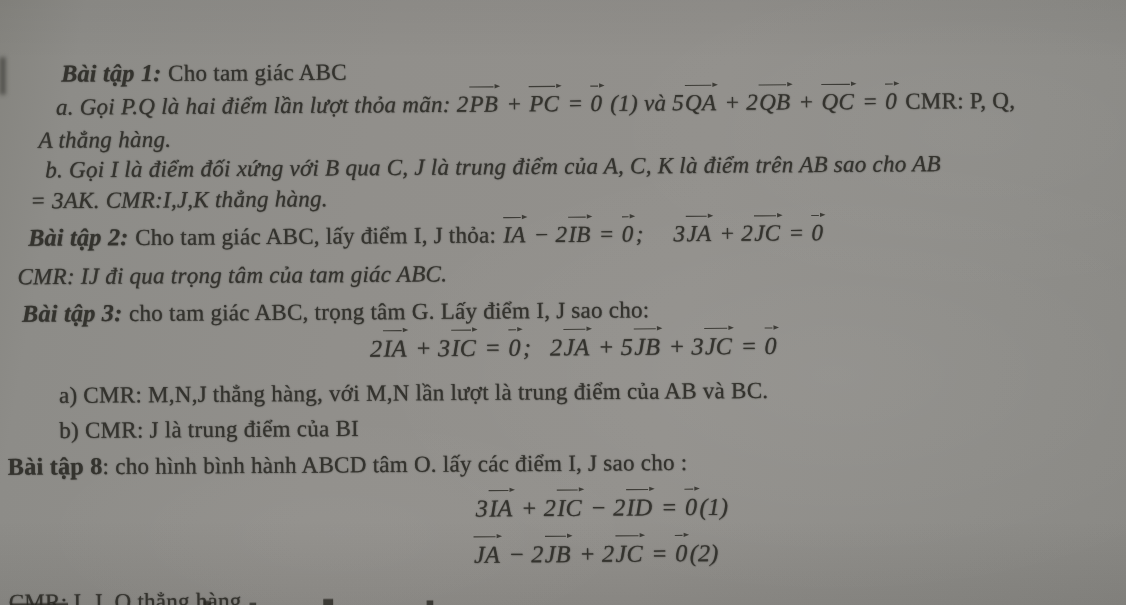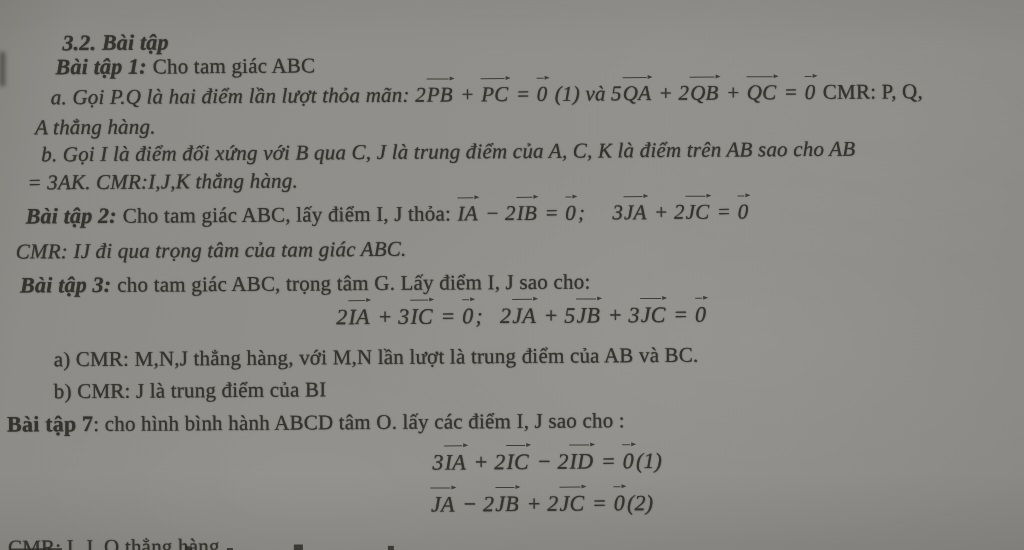--- a/index.html
+++ b/index.html
@@ -61,21 +61,20 @@
   .mark{position:absolute;background:rgba(40,39,34,0.8);filter:blur(0.6px);}
 </style>
 </head>
 <body>
 
 <div class="photo-bg"></div>
 <div class="edge-shadow"></div>
 
 <div class="sheet">
 
-  <p class="line bi fs22" style="top:4px;left:64px;">3.2. Bài tập</p>
 
   <p class="line" style="top:29px;left:57px;">
     <span class="bi lbl fs22">Bài tập 1:</span><span>Cho tam giác ABC</span>
   </p>
 
   <p class="line" style="top:60px;left:52px;">
     <span class="it">a. Gọi P.Q là hai điểm lần lượt thỏa mãn: </span><span class="formula">2<span class="vec">PB</span> + <span class="vec">PC</span> = <span class="vec">0</span> (1) và 5<span class="vec">QA</span> + 2<span class="vec">QB</span> + <span class="vec">QC</span> = <span class="vec">0</span></span><span>  CMR: P, Q,</span>
   </p>
 
   <p class="line it" style="top:90px;left:36px;">A thẳng hàng.</p>
@@ -96,21 +95,21 @@
 
   <p class="line center fs22" style="top:280px;transform:translateX(10px);">
     <span class="formula">2<span class="vec">IA</span> + 3<span class="vec">IC</span> = <span class="vec">0</span>;   2<span class="vec">JA</span> + 5<span class="vec">JB</span> + 3<span class="vec">JC</span> = <span class="vec">0</span></span>
   </p>
 
   <p class="line" style="top:322px;left:53px;">a)  CMR: M,N,J thẳng hàng, với M,N lần lượt là trung điểm của AB và BC.</p>
 
   <p class="line" style="top:354px;left:53px;">b)  CMR: J là trung điểm của BI</p>
 
   <p class="line" style="top:386px;left:6px;">
-    <span class="b fs22">Bài tập 7</span><span>: cho hình bình hành ABCD tâm O. lấy các điểm I, J sao cho :</span>
+    <span class="b fs22">Bài tập 8</span><span>: cho hình bình hành ABCD tâm O. lấy các điểm I, J sao cho :</span>
   </p>
 
   <p class="line center fs22" style="top:426px;transform:translateX(34px);">
     <span class="formula">3<span class="vec">IA</span> + 2<span class="vec">IC</span> − 2<span class="vec">ID</span> = <span class="vec">0</span>(1)</span>
   </p>
 
   <p class="line center fs22" style="top:468px;transform:translateX(28px);">
     <span class="formula"><span class="vec">JA</span> − 2<span class="vec">JB</span> + 2<span class="vec">JC</span> = <span class="vec">0</span>(2)</span>
   </p>
 

